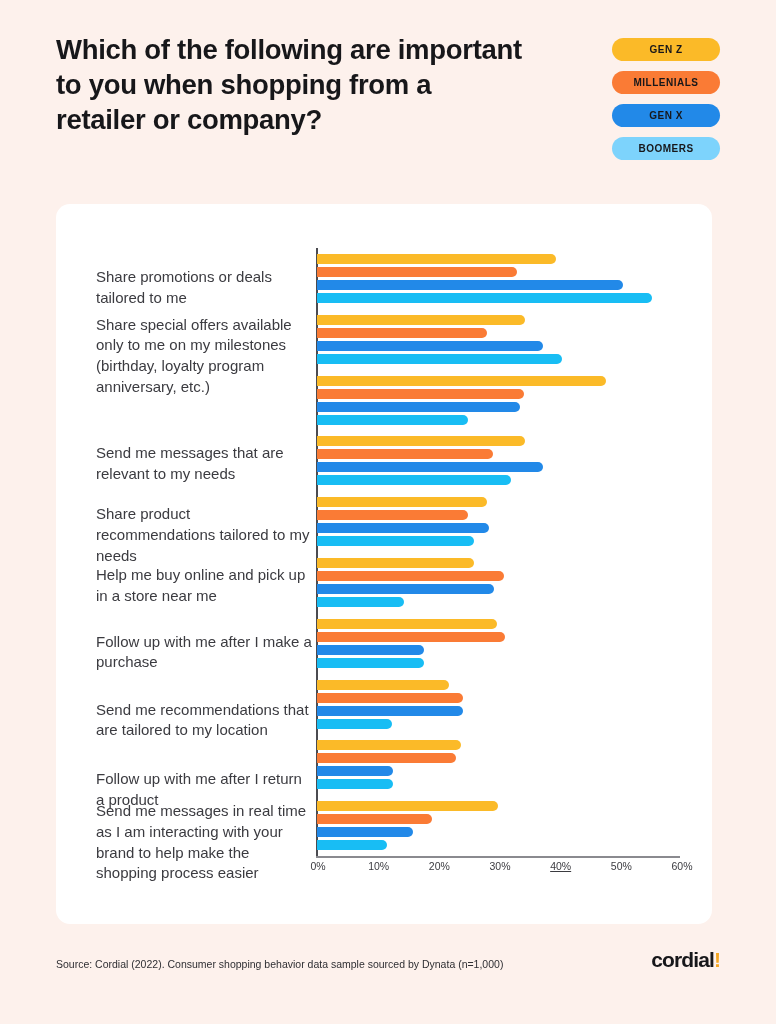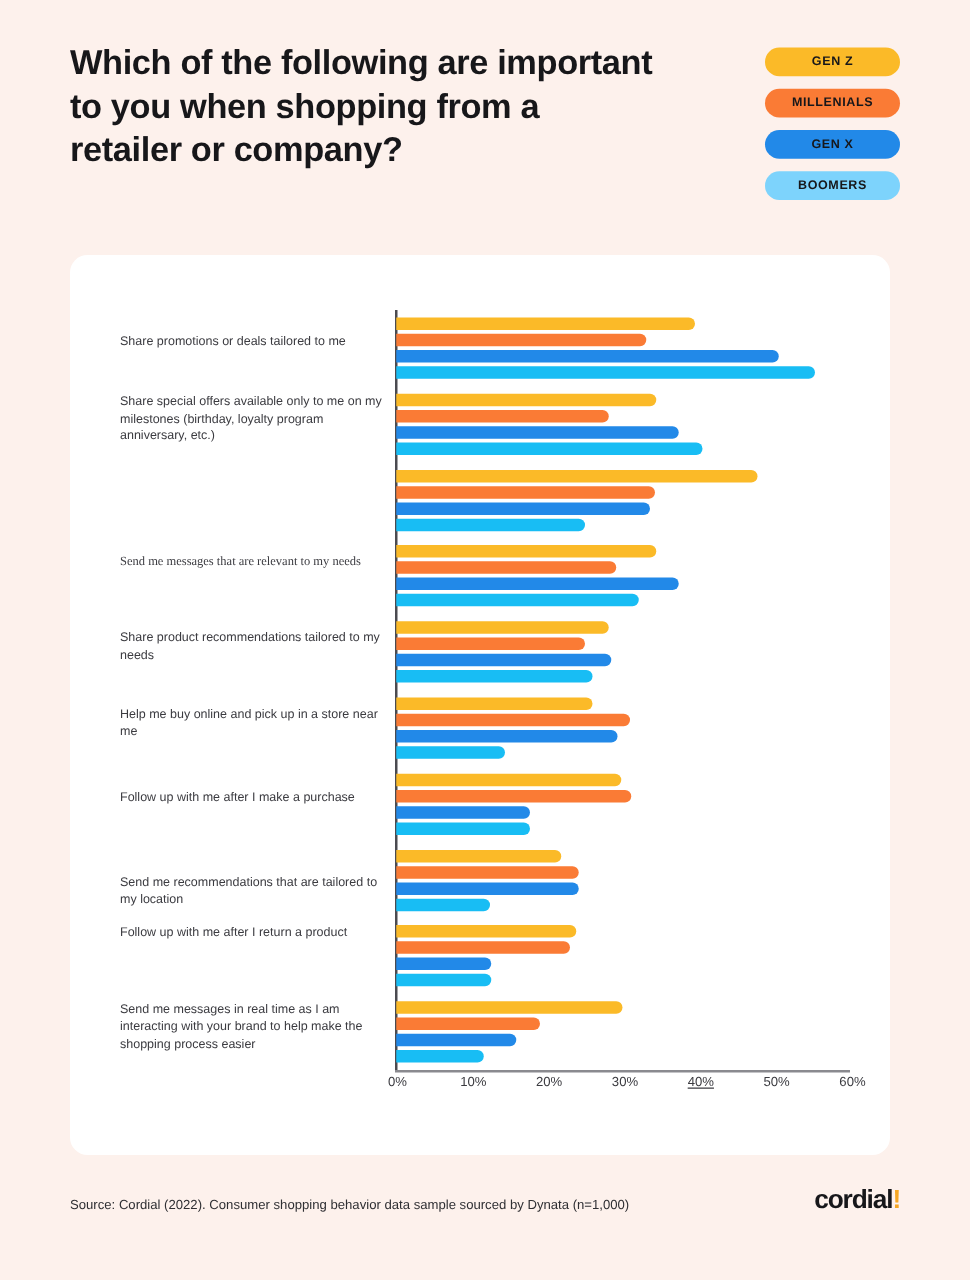--- a/index.html
+++ b/index.html
@@ -95,21 +95,21 @@
   .group {
     position: absolute;
     left: 0;
     width: 656px;
     height: 60px;
   }
   .cat-label {
     position: absolute;
     left: 40px;
     width: 216px;
-    font-size: 10px;
+    font-size: 15px;
     line-height: 1.38;
     color: #3b3b40;
     text-align: left;
   }
   .bars {
     position: absolute;
     left: 261px;
     top: 5px;
     width: 380px;
     height: 52px;
@@ -213,21 +213,21 @@
           </div>
         </div>
         <div class="group" style="top: 165.6px;">
           <div class="bars">
             <div class="bar r0" title="GEN Z: 47.6%" style="width: 288.773px; background: rgb(251, 186, 40);"></div>
             <div class="bar r1" title="MILLENIALS: 34.1%" style="width: 206.873px; background: rgb(250, 123, 53);"></div>
             <div class="bar r2" title="GEN X: 33.4%" style="width: 202.627px; background: rgb(34, 137, 232);"></div>
             <div class="bar r3" title="BOOMERS: 24.9%" style="width: 151.06px; background: rgb(24, 189, 244);"></div>
           </div>
         </div>
-        <div class="group" style="top: 226.4px; font-family: Liberation Serif, serif;">
+        <div class="group" style="top: 226.4px;">
           <div class="cat-label" style="top: 13px;">Send me messages that are relevant to my needs</div>
           <div class="bars">
             <div class="bar r0" title="GEN Z: 34.3%" style="width: 208.087px; background: rgb(251, 186, 40);"></div>
             <div class="bar r1" title="MILLENIALS: 29%" style="width: 175.933px; background: rgb(250, 123, 53);"></div>
             <div class="bar r2" title="GEN X: 37.2%" style="width: 225.68px; background: rgb(34, 137, 232);"></div>
             <div class="bar r3" title="BOOMERS: 31.9%" style="width: 193.527px; background: rgb(24, 189, 244);"></div>
           </div>
         </div>
         <div class="group" style="top: 287.2px;">
           <div class="cat-label" style="top: 13px;">Share product recommendations tailored to my needs</div>
@@ -259,21 +259,21 @@
         <div class="group" style="top: 469.6px;">
           <div class="cat-label" style="top: 26px;">Send me recommendations that are tailored to my location</div>
           <div class="bars">
             <div class="bar r0" title="GEN Z: 21.7%" style="width: 131.647px; background: rgb(251, 186, 40);"></div>
             <div class="bar r1" title="MILLENIALS: 24%" style="width: 145.6px; background: rgb(250, 123, 53);"></div>
             <div class="bar r2" title="GEN X: 24%" style="width: 145.6px; background: rgb(34, 137, 232);"></div>
             <div class="bar r3" title="BOOMERS: 12.3%" style="width: 74.62px; background: rgb(24, 189, 244);"></div>
           </div>
         </div>
         <div class="group" style="top: 530.4px;">
-          <div class="cat-label" style="top: 6px;">Follow up with me after I return a product</div>
+          <div class="cat-label" style="top: 35px;">Follow up with me after I return a product</div>
           <div class="bars">
             <div class="bar r0" title="GEN Z: 23.7%" style="width: 143.78px; background: rgb(251, 186, 40);"></div>
             <div class="bar r1" title="MILLENIALS: 22.9%" style="width: 138.927px; background: rgb(250, 123, 53);"></div>
             <div class="bar r2" title="GEN X: 12.5%" style="width: 75.8333px; background: rgb(34, 137, 232);"></div>
             <div class="bar r3" title="BOOMERS: 12.6%" style="width: 76.44px; background: rgb(24, 189, 244);"></div>
           </div>
         </div>
         <div class="group" style="top: 591.2px;">
           <div class="cat-label" style="top: 6px;">Send me messages in real time as I am interacting with your brand to help make the shopping process easier</div>
           <div class="bars">

